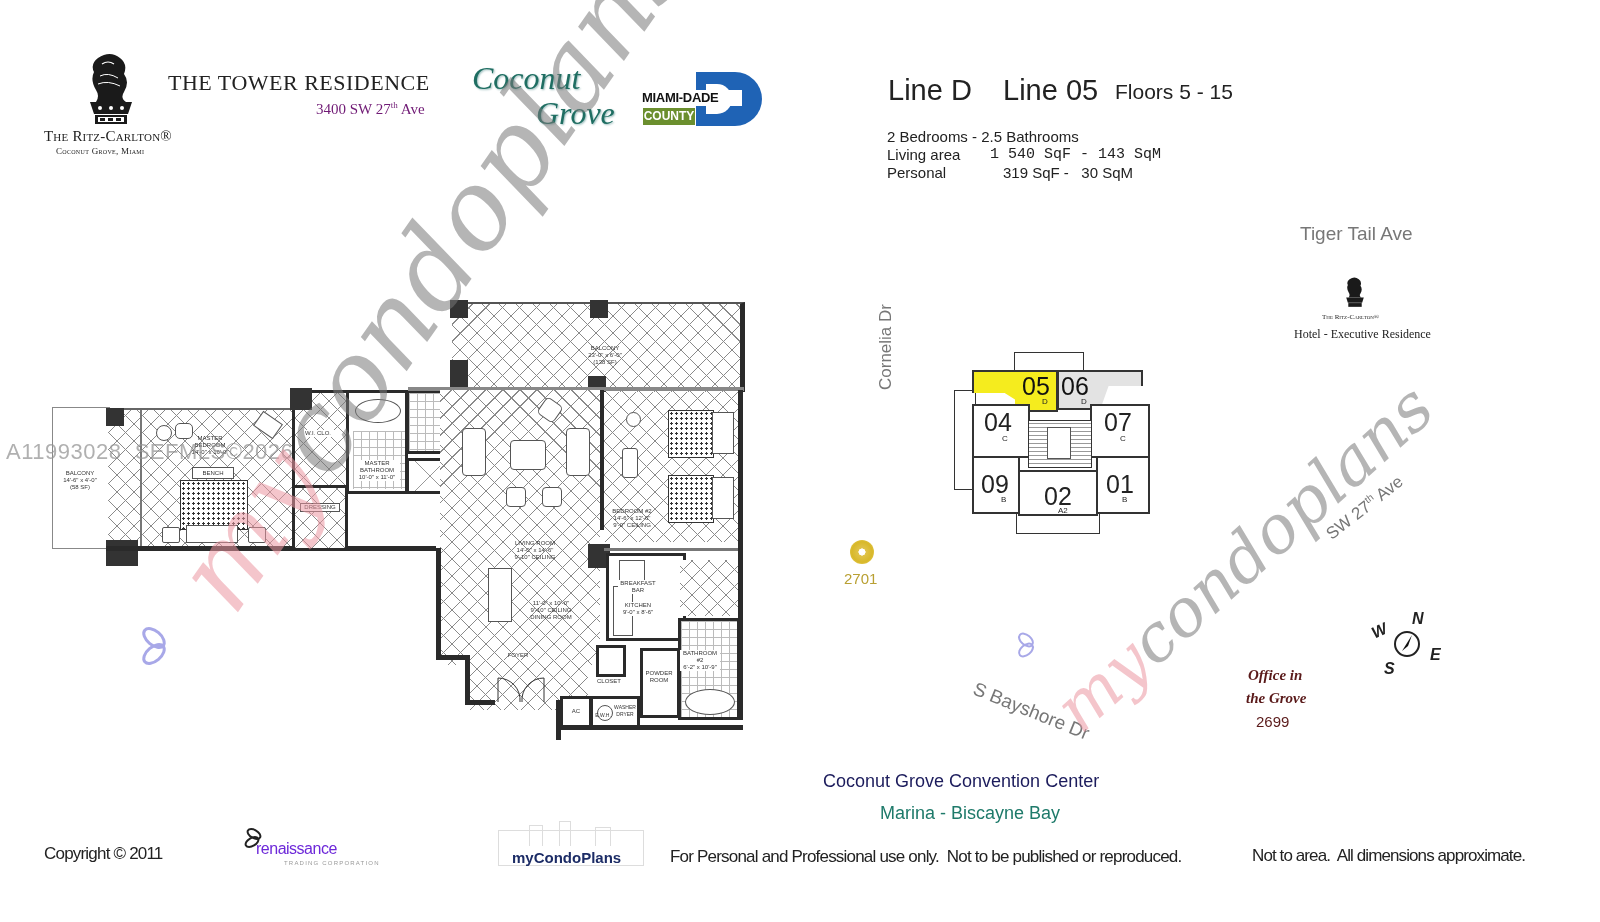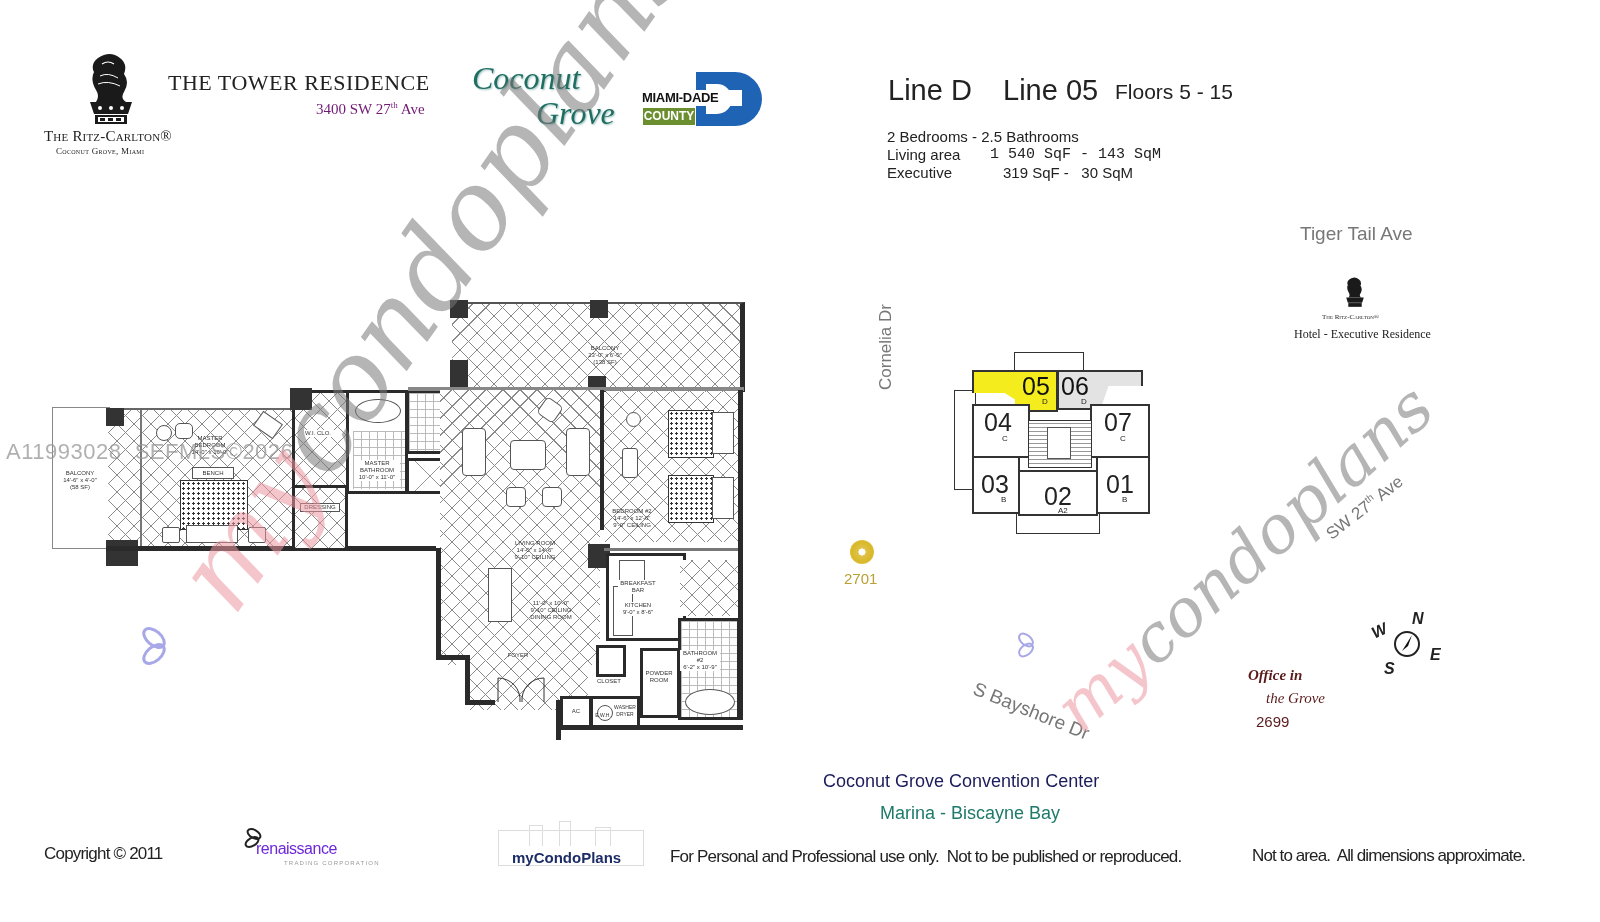--- a/index.html
+++ b/index.html
@@ -53,21 +53,21 @@
   <div class="abs" style="left:643px;top:108px;width:52px;height:17px;background:#6b8f2e;color:#fff;font-weight:bold;font-size:12px;line-height:17px;text-align:center;">COUNTY</div>
 </div>
 
 <div>
   <div class="abs" style="left:888px;top:74px;font-size:29px;color:#222;">Line D</div>
   <div class="abs" style="left:1003px;top:74px;font-size:29px;color:#222;">Line 05</div>
   <div class="abs" style="left:1115px;top:80px;font-size:21px;color:#222;">Floors 5 - 15</div>
   <div class="abs" style="left:887px;top:128px;font-size:15px;color:#222;">2 Bedrooms - 2.5 Bathrooms</div>
   <div class="abs" style="left:887px;top:146px;font-size:15px;color:#222;">Living area</div>
   <div class="abs" style="left:990px;top:146px;font-size:15px;color:#222;white-space:pre;font-family:Liberation Mono, monospace;">1 540 SqF - 143 SqM</div>
-  <div class="abs" style="left:887px;top:164px;font-size:15px;color:#222;">Executive</div>
+  <div class="abs" style="left:887px;top:164px;font-size:15px;color:#222;">Personal</div>
   <div class="abs" style="left:1003px;top:164px;font-size:15px;color:#222;white-space:pre;">319 SqF -   30 SqM</div>
 </div>
 
 <div>
 
   <div class="thin" style="left:52px;top:407px;width:58px;height:142px;border-color:#888;"></div>
   <div class="tiny" style="left:54px;top:470px;width:52px;"><span>BALCONY</span><br><span>14'-6" x 4'-0"</span><br><span>(58 SF)</span></div>
 
   <div class="hatch abs" style="left:108px;top:408px;width:188px;height:140px;border-top:2px solid #666;"></div>
   <div class="abs" style="left:140px;top:410px;width:2px;height:138px;background:#777;"></div>
@@ -215,21 +215,21 @@
 
     <div class="unit" style="left:136px;top:52px;width:60px;height:54px;"></div>
     <div class="abs" style="left:150px;top:56px;font-size:25px;">07</div>
     <div class="abs" style="left:166px;top:82px;font-size:8px;">C</div>
 
     <div class="unit" style="left:74px;top:68px;width:64px;height:48px;border-width:1.5px;background-image:repeating-linear-gradient(0deg,transparent 0 3px,#999 3px 4px);background-size:100% 100%;">
       <div class="thin" style="left:18px;top:6px;width:24px;height:32px;"></div>
     </div>
 
     <div class="unit" style="left:18px;top:104px;width:48px;height:58px;"></div>
-    <div class="abs" style="left:27px;top:118px;font-size:25px;">03</div>
+    <div class="abs" style="left:27px;top:118px;font-size:25px;">09</div>
     <div class="abs" style="left:47px;top:143px;font-size:8px;">B</div>
 
     <div class="unit" style="left:64px;top:118px;width:80px;height:46px;"></div>
     <div class="abs" style="left:90px;top:130px;font-size:25px;">02</div>
     <div class="abs" style="left:104px;top:154px;font-size:8px;">A2</div>
 
     <div class="unit" style="left:142px;top:104px;width:54px;height:58px;"></div>
     <div class="abs" style="left:152px;top:118px;font-size:25px;">01</div>
     <div class="abs" style="left:168px;top:143px;font-size:8px;">B</div>
   </div>
@@ -251,21 +251,21 @@
     <svg style="position:absolute;left:22px;top:15px;" width="20" height="22">
         <path d="M14 2 L4 18 L10 13 Z" fill="#111"></path>
       </svg>
     <div style="position:absolute;left:36px;top:-8px;font-size:16px;font-style:italic;font-weight:bold;">N</div>
     <div style="position:absolute;left:-4px;top:4px;font-size:16px;font-style:italic;font-weight:bold;transform:rotate(-25deg);">W</div>
     <div style="position:absolute;left:54px;top:28px;font-size:16px;font-style:italic;font-weight:bold;">E</div>
     <div style="position:absolute;left:8px;top:42px;font-size:16px;font-style:italic;font-weight:bold;">S</div>
   </div>
 
   <div class="abs serif" style="left:1248px;top:667px;font-size:15px;font-style:italic;font-weight:bold;color:#5a1a1a;">Office in</div>
-  <div class="abs serif" style="left:1246px;top:690px;font-size:15px;font-style:italic;font-weight:normal;color:#5a1a1a;margin-left:20px;">the Grove</div>
+  <div class="abs serif" style="left:1246px;top:690px;font-size:15px;font-style:italic;font-weight:bold;color:#5a1a1a;">the Grove</div>
   <div class="abs" style="left:1256px;top:713px;font-size:15px;color:#5a1a1a;">2699</div>
 
   <div class="abs" style="left:823px;top:771px;font-size:18px;color:#1c1c5c;">Coconut Grove Convention Center</div>
   <div class="abs" style="left:880px;top:803px;font-size:18px;color:#1e7a6a;">Marina - Biscayne Bay</div>
 </div>
 
 <div>
   <div class="abs" style="left:44px;top:844px;font-size:17px;color:#222;letter-spacing:-0.8px;">Copyright © 2011</div>
 
   <svg class="abs" style="left:242px;top:826px;" width="26" height="26">

